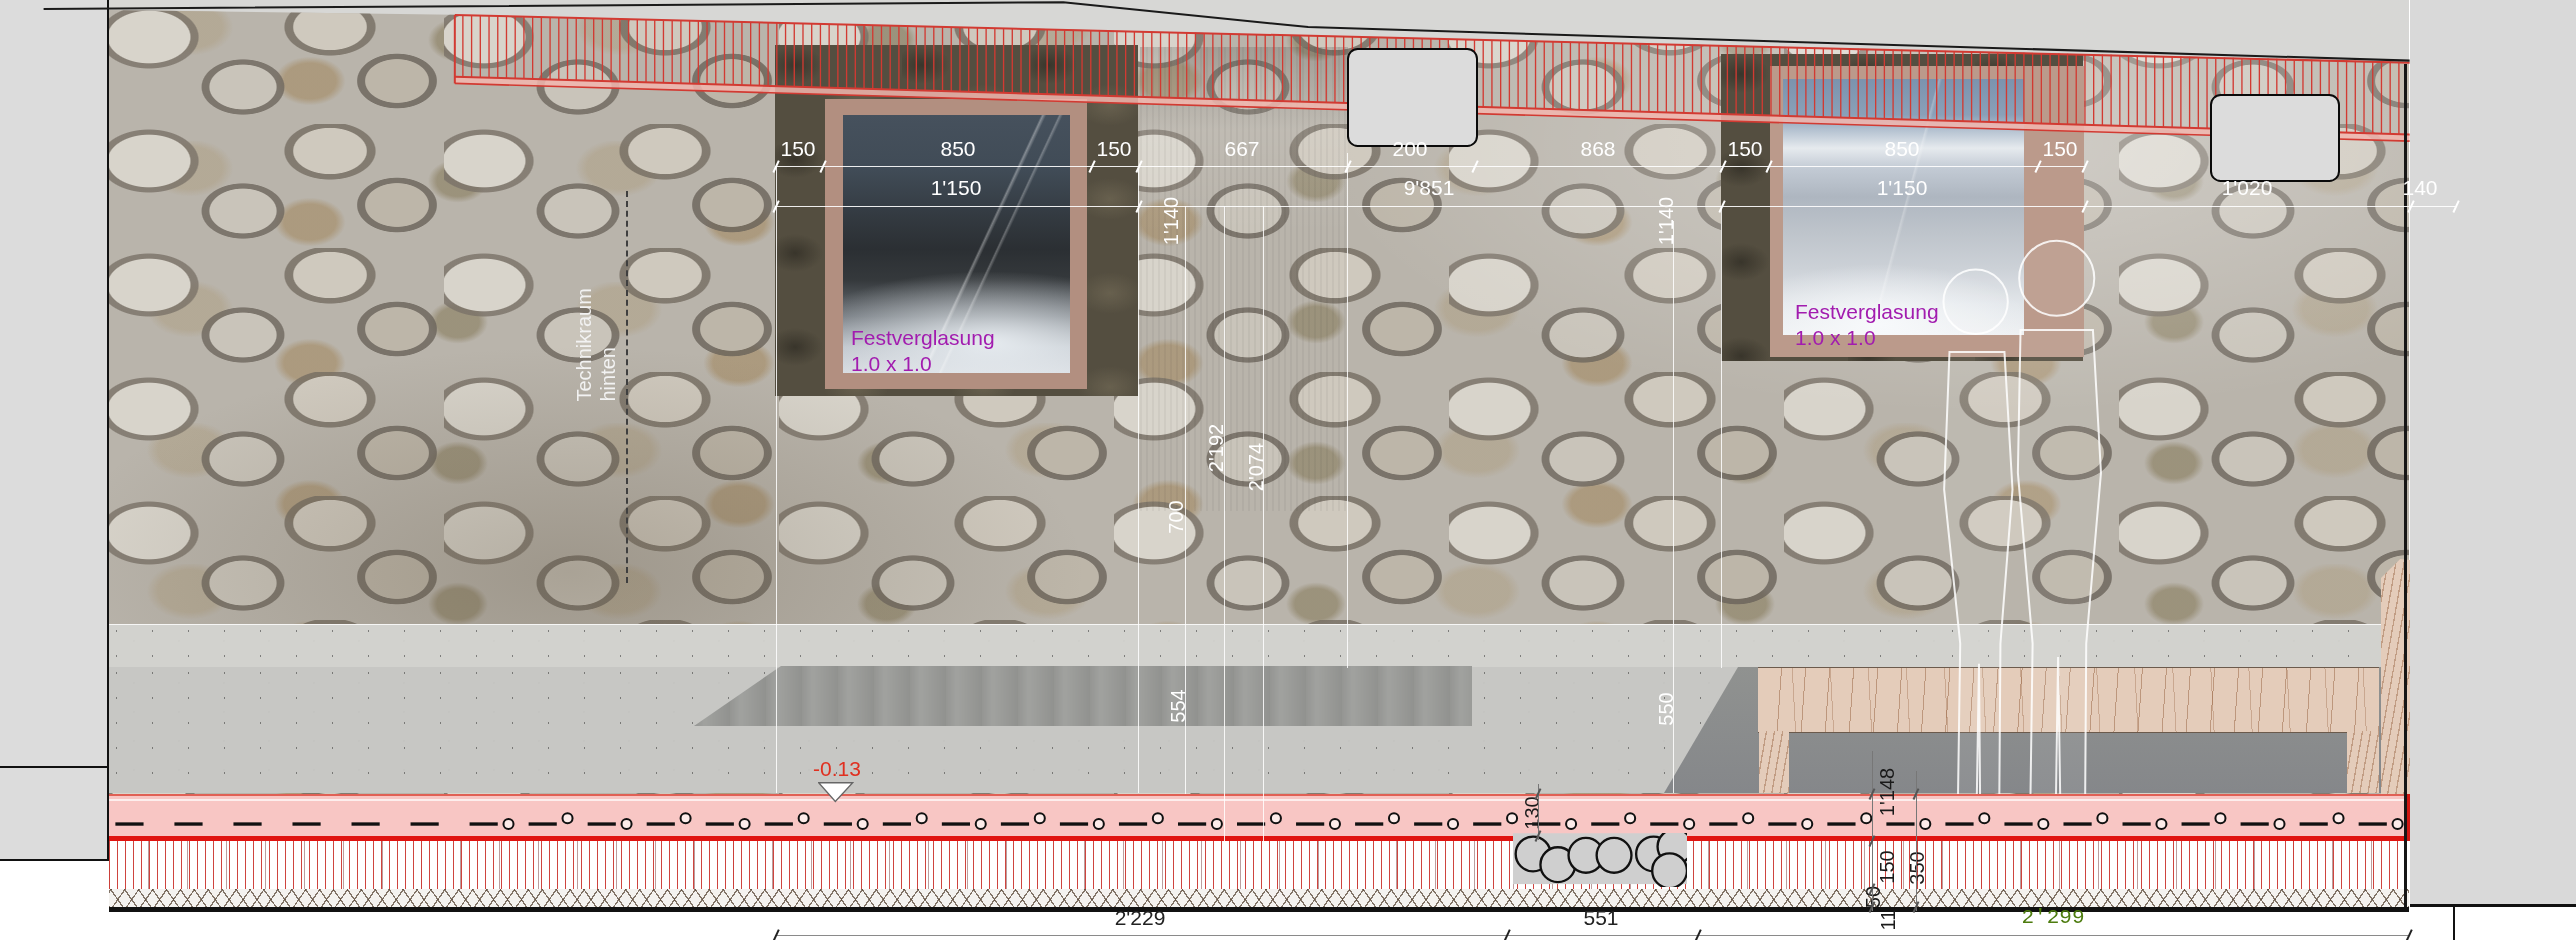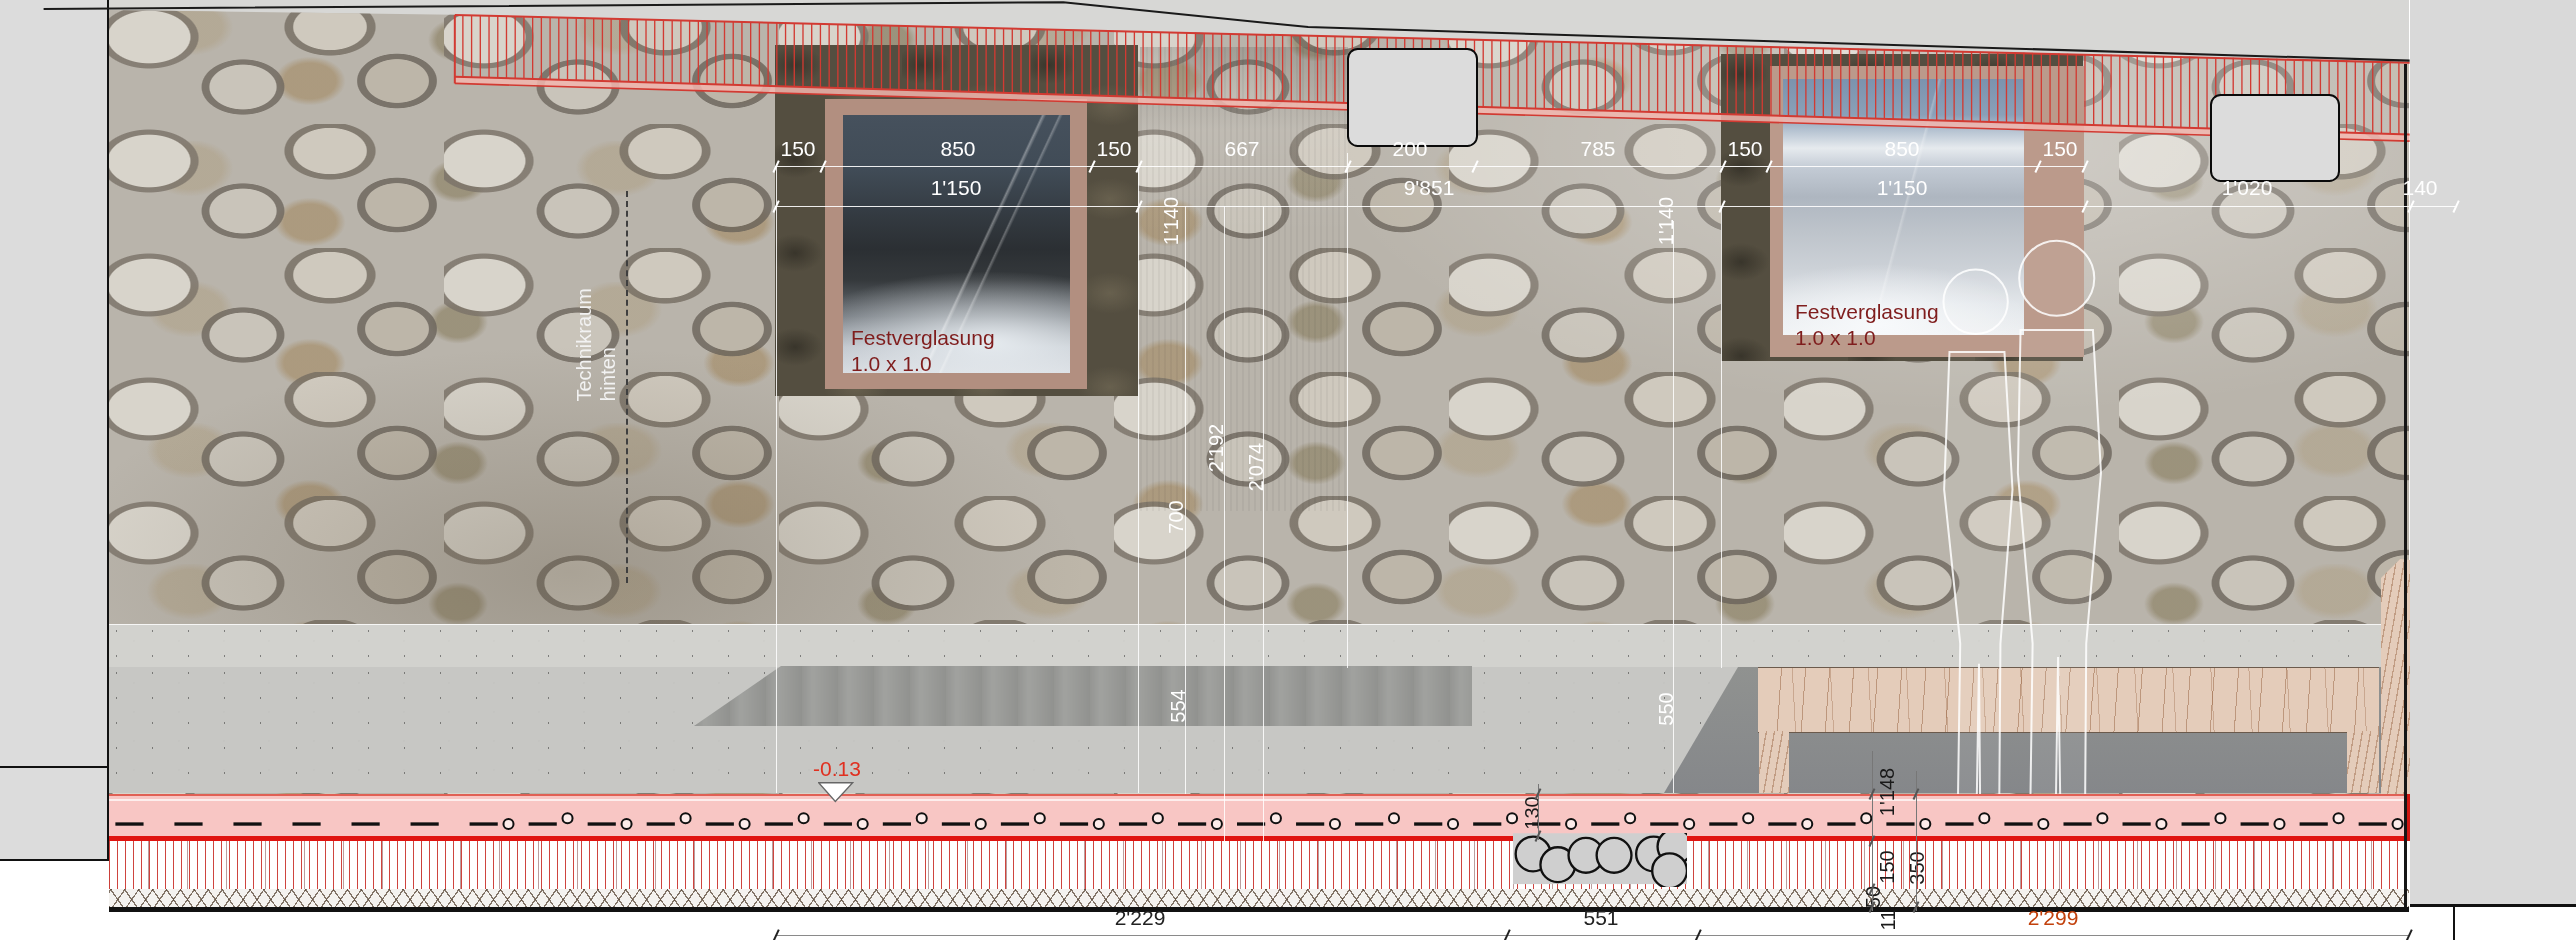--- a/index.html
+++ b/index.html
@@ -38,21 +38,21 @@
     background-size:127px 94px;}
   .win-frame{background:#b28f80;}
   #glass1{background-image:
       linear-gradient(115deg, transparent 57%, rgba(255,255,255,0.35) 57.6%, transparent 58.6%, transparent 62%, rgba(255,255,255,0.28) 62.5%, transparent 63.4%),
       radial-gradient(282px 101px at 65% 88%, rgba(235,240,244,0.9), transparent 70%),
       linear-gradient(180deg,#46515d 0%,#404b56 22%,#343b42 38%,#2b2f33 52%,#35393c 64%,#6b7177 78%,#b9bfc6 90%,#d6dadf 100%);}
   #glass2{background-image:
       linear-gradient(105deg, transparent 50%, rgba(255,255,255,0.25) 50.5%, transparent 51.5%),
       radial-gradient(201px 81px at 40% 96%, rgba(248,250,252,0.95), transparent 75%),
       linear-gradient(180deg,#7b93ae 0%,#8aa0b8 14%,#e6eaee 27%,#c2cad4 35%,#aeb6c0 46%,#bec4cb 60%,#ccd1d7 74%,#e2e6ea 88%,#eef0f2 100%);}
-  .glass-label{color:#7f1d1d;font-size:21px;line-height:26px;}
+  .glass-label{color:#a21caf;font-size:21px;line-height:26px;}
   
   .speckle{background-image:radial-gradient(circle 1.7px at 7.4px 6px, rgba(55,55,55,0.55) 0 40%, transparent 55%),
       radial-gradient(circle 1.3px at 25px 16px, rgba(70,70,70,0.45) 0 40%, transparent 55%);
     background-size:36px 25px,45px 29px;}
   #sill-band{left:109px;top:624px;width:2300px;height:44px;background-color:#d2d2ce;border-top:1.3px solid rgba(255,255,255,0.8);}
   #floor-band{left:109px;top:667px;width:2300px;height:126px;background-color:#c7c7c4;}
   #bench-block{left:694px;top:666px;width:778px;height:60px;background-color:#a1a29f;
     clip-path:polygon(87px 0,100% 0,100% 100%,0 100%);
     background-image:linear-gradient(90deg, rgba(0,0,0,0.08), transparent 30%, rgba(0,0,0,0.1));}
   #dark-zone{left:1664px;top:667px;width:748px;height:126px;background:linear-gradient(180deg,#909290,#85878a);
@@ -508,21 +508,21 @@
       <div style="position: absolute; left: 1474px; top: 160px; width: 1.7px; height: 13.4px; background: rgb(255, 255, 255); transform: rotate(25deg);"></div>
       <div style="position: absolute; left: 1722px; top: 160px; width: 1.7px; height: 13.4px; background: rgb(255, 255, 255); transform: rotate(25deg);"></div>
       <div style="position: absolute; left: 1768px; top: 160px; width: 1.7px; height: 13.4px; background: rgb(255, 255, 255); transform: rotate(25deg);"></div>
       <div style="position: absolute; left: 2037px; top: 160px; width: 1.7px; height: 13.4px; background: rgb(255, 255, 255); transform: rotate(25deg);"></div>
       <div style="position: absolute; left: 2084px; top: 160px; width: 1.7px; height: 13.4px; background: rgb(255, 255, 255); transform: rotate(25deg);"></div>
       <div class="dim-label" style="left: 798px; top: 137px; color: rgb(255, 255, 255);">150</div>
       <div class="dim-label" style="left: 958px; top: 137px; color: rgb(255, 255, 255);">850</div>
       <div class="dim-label" style="left: 1114px; top: 137px; color: rgb(255, 255, 255);">150</div>
       <div class="dim-label" style="left: 1242px; top: 137px; color: rgb(255, 255, 255);">667</div>
       <div class="dim-label" style="left: 1410px; top: 137px; color: rgb(255, 255, 255);">200</div>
-      <div class="dim-label" style="left: 1598px; top: 137px; color: rgb(255, 255, 255);">785</div>
+      <div class="dim-label" style="left: 1598px; top: 137px; color: rgb(255, 255, 255);">868</div>
       <div class="dim-label" style="left: 1745px; top: 137px; color: rgb(255, 255, 255);">150</div>
       <div class="dim-label" style="left: 1902px; top: 137px; color: rgb(255, 255, 255);">850</div>
       <div class="dim-label" style="left: 2060px; top: 137px; color: rgb(255, 255, 255);">150</div>
       <div style="position: absolute; left: 775px; top: 206px; width: 1680px; height: 1.3px; background: rgba(255, 255, 255, 0.9);"></div>
       <div style="position: absolute; left: 775px; top: 200px; width: 1.7px; height: 13.4px; background: rgb(255, 255, 255); transform: rotate(25deg);"></div>
       <div style="position: absolute; left: 1138px; top: 200px; width: 1.7px; height: 13.4px; background: rgb(255, 255, 255); transform: rotate(25deg);"></div>
       <div style="position: absolute; left: 1721px; top: 200px; width: 1.7px; height: 13.4px; background: rgb(255, 255, 255); transform: rotate(25deg);"></div>
       <div style="position: absolute; left: 2084px; top: 200px; width: 1.7px; height: 13.4px; background: rgb(255, 255, 255); transform: rotate(25deg);"></div>
       <div style="position: absolute; left: 2410px; top: 200px; width: 1.7px; height: 13.4px; background: rgb(255, 255, 255); transform: rotate(25deg);"></div>
       <div style="position: absolute; left: 2455px; top: 200px; width: 1.7px; height: 13.4px; background: rgb(255, 255, 255); transform: rotate(25deg);"></div>
@@ -531,21 +531,21 @@
       <div class="dim-label" style="left: 1902px; top: 176px; color: rgb(255, 255, 255);">1'150</div>
       <div class="dim-label" style="left: 2247px; top: 176px; color: rgb(255, 255, 255);">1'020</div>
       <div class="dim-label" style="left: 2420px; top: 176px; color: rgb(255, 255, 255);">140</div>
       <div style="position: absolute; left: 775px; top: 935px; width: 1633px; height: 1.3px; background: rgb(138, 138, 138);"></div>
       <div style="position: absolute; left: 775px; top: 929px; width: 1.7px; height: 13.4px; background: rgb(34, 34, 34); transform: rotate(25deg);"></div>
       <div style="position: absolute; left: 1506px; top: 929px; width: 1.7px; height: 13.4px; background: rgb(34, 34, 34); transform: rotate(25deg);"></div>
       <div style="position: absolute; left: 1697px; top: 929px; width: 1.7px; height: 13.4px; background: rgb(34, 34, 34); transform: rotate(25deg);"></div>
       <div style="position: absolute; left: 2408px; top: 929px; width: 1.7px; height: 13.4px; background: rgb(34, 34, 34); transform: rotate(25deg);"></div>
       <div class="dim-label" style="left: 1140px; top: 906px; color: rgb(34, 34, 34);">2'229</div>
       <div class="dim-label" style="left: 1601px; top: 906px; color: rgb(34, 34, 34);">551</div>
-      <div class="dim-label" style="left: 2053px; top: 906px; color: #c2410c;">2'299</div>
+      <div class="dim-label" style="left: 2053px; top: 906px; color: #4d7c0f; font-family: Liberation Mono, monospace;">2'299</div>
       <div class="rot-label" style="left: 1171px; top: 221px; color: rgb(255, 255, 255);">1'140</div>
       <div class="rot-label" style="left: 1666px; top: 221px; color: rgb(255, 255, 255);">1'140</div>
       <div class="rot-label" style="left: 1216px; top: 448px; color: rgb(255, 255, 255);">2'192</div>
       <div class="rot-label" style="left: 1256px; top: 467px; color: rgb(255, 255, 255);">2'074</div>
       <div class="rot-label" style="left: 1176px; top: 517px; color: rgb(255, 255, 255);">700</div>
       <div class="rot-label" style="left: 1178px; top: 706px; color: rgb(255, 255, 255);">554</div>
       <div class="rot-label" style="left: 1666px; top: 709px; color: rgb(255, 255, 255);">550</div>
       <div class="rot-label" style="left: 1532px; top: 813px; color: rgb(26, 26, 26);">130</div>
       <div class="rot-label" style="left: 1887px; top: 792px; color: rgb(26, 26, 26);">1'148</div>
       <div class="rot-label" style="left: 1887px; top: 867px; color: rgb(26, 26, 26);">150</div>

